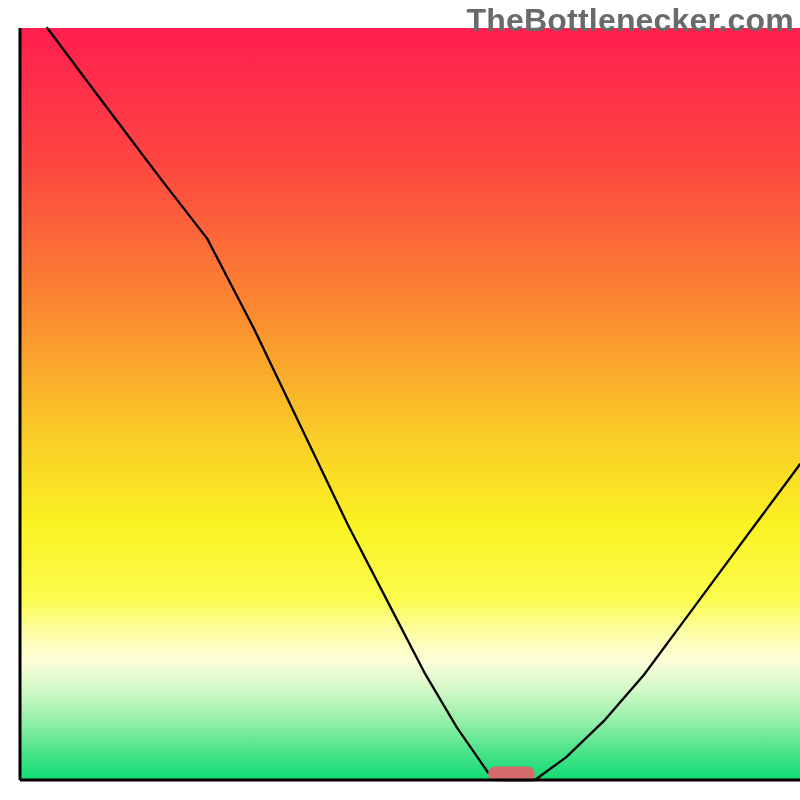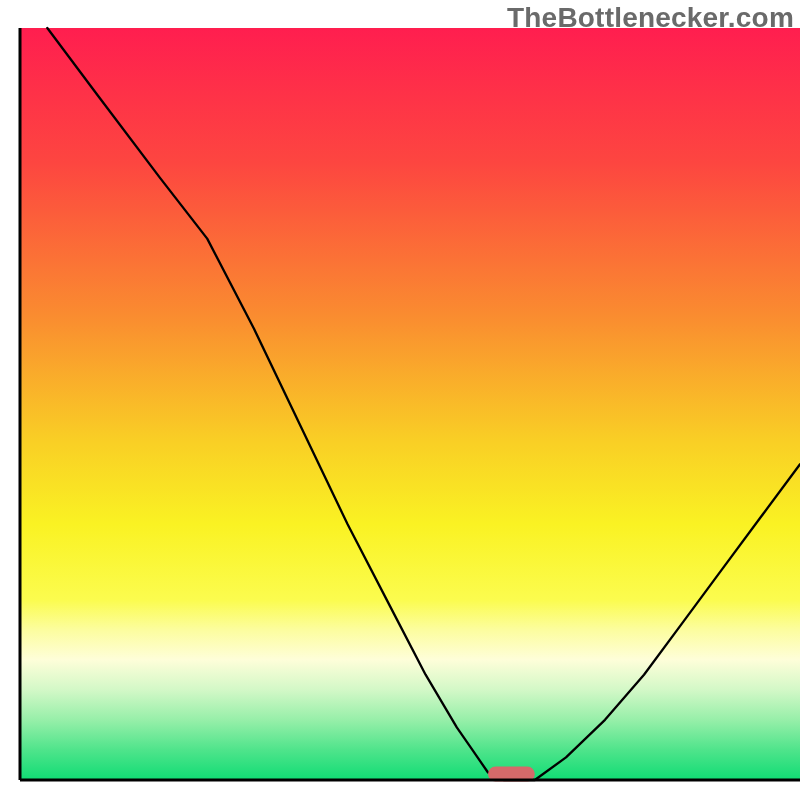--- a/index.html
+++ b/index.html
@@ -15,21 +15,21 @@
     width: 800px;
     height: 800px;
   }
   svg {
     display: block;
   }
   .watermark {
     position: absolute;
     top: 2px;
     right: 6px;
-    font-size: 28px;
+    font-size: 32px;
     font-weight: 600;
     color: #6a6a6a;
     letter-spacing: 0.2px;
   }
 </style>
 </head>
 <body>
 
 <div class="chart-container">
   <svg id="plot-svg" width="800" height="800" viewBox="0 0 800 800">

